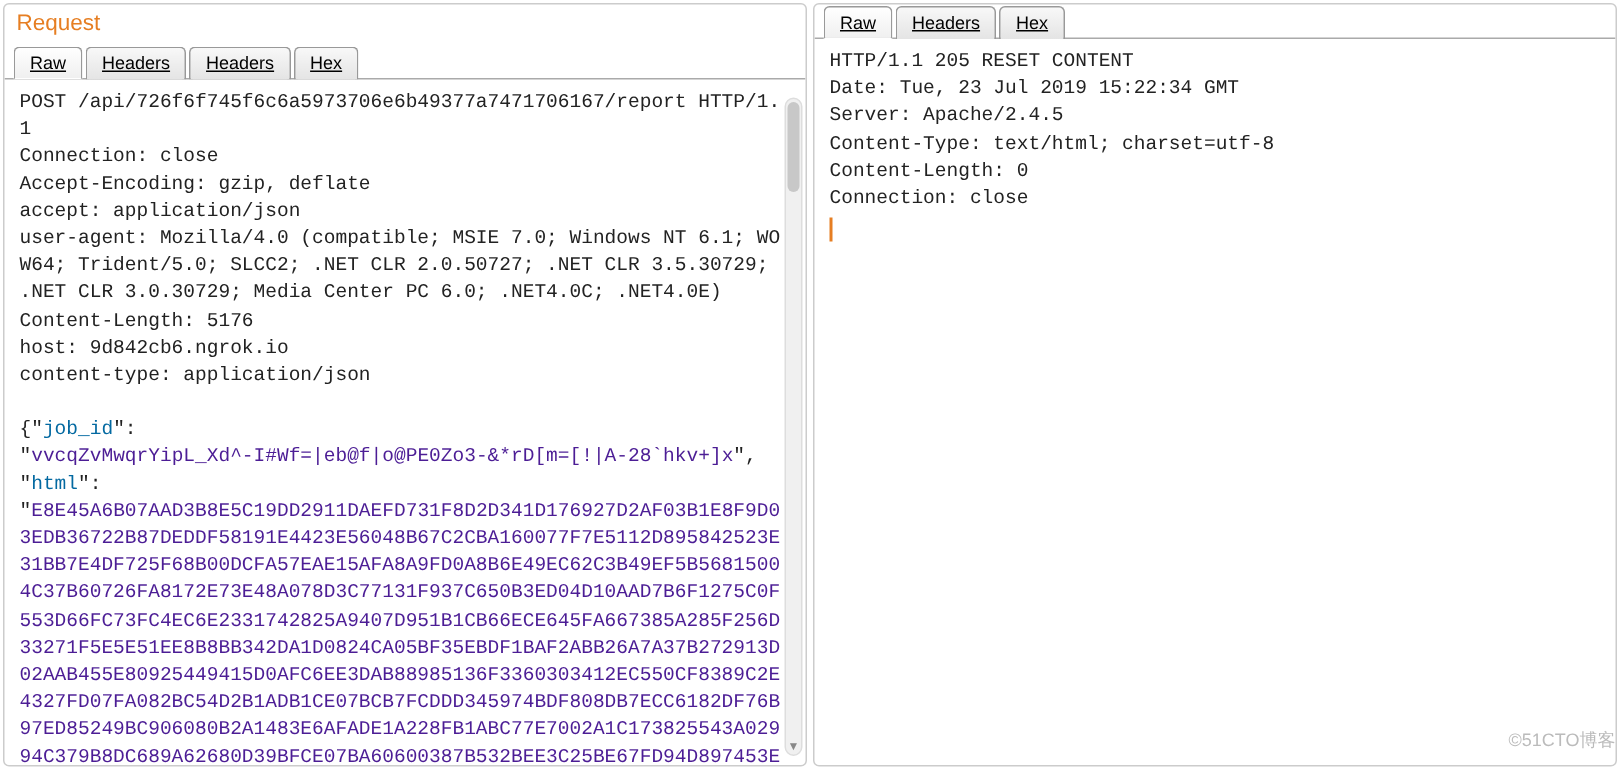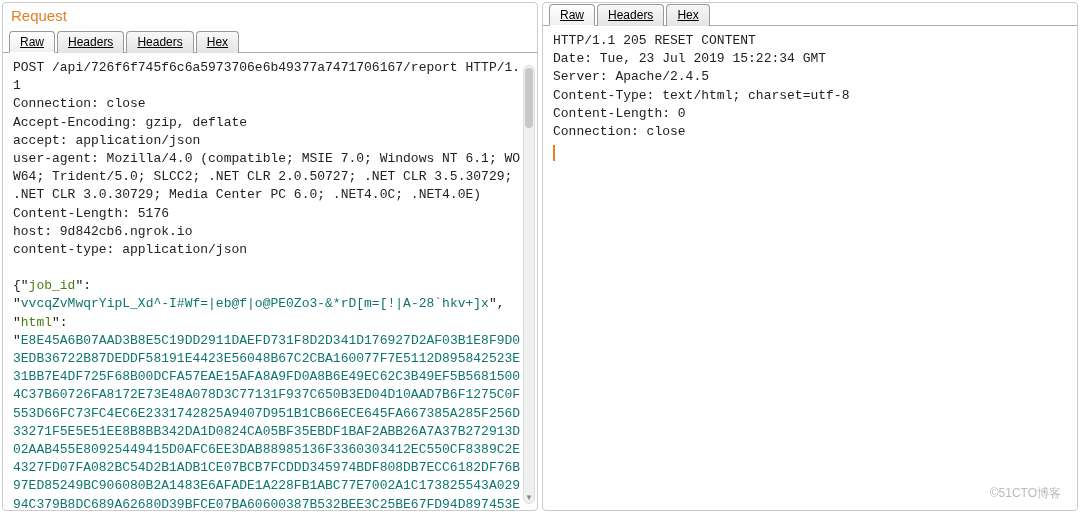--- a/index.html
+++ b/index.html
@@ -86,33 +86,33 @@
       position: absolute;
       left: 0; right: 0;
       height: 10px;
       font-size: 8px;
       text-align: center;
       color: #888;
       line-height: 10px;
     }
     .scroll-arrow.up { top: 0; }
     .scroll-arrow.down { bottom: 0; }
-    .json-key { color: #4d7c0f; }
-    .json-str { color: #0f766e; }
+    .json-key { color: #0369a1; }
+    .json-str { color: #4c1d95; }
     .plain-text { color: #222; font-family: Liberation Mono, monospace; }
     .cursor-line {
       border-left: 2px solid #E67E22;
       height: 16px;
       display: inline-block;
       vertical-align: middle;
       margin-top: 4px;
     }
     .watermark {
       position: absolute;
-      right: 16px;
+      right: 0;
       bottom: 8px;
       color: #bbb;
       font-size: 12px;
       font-family: Arial, sans-serif;
     }
   </style>
 </head>
 <body>
 
 <div class="panel">

